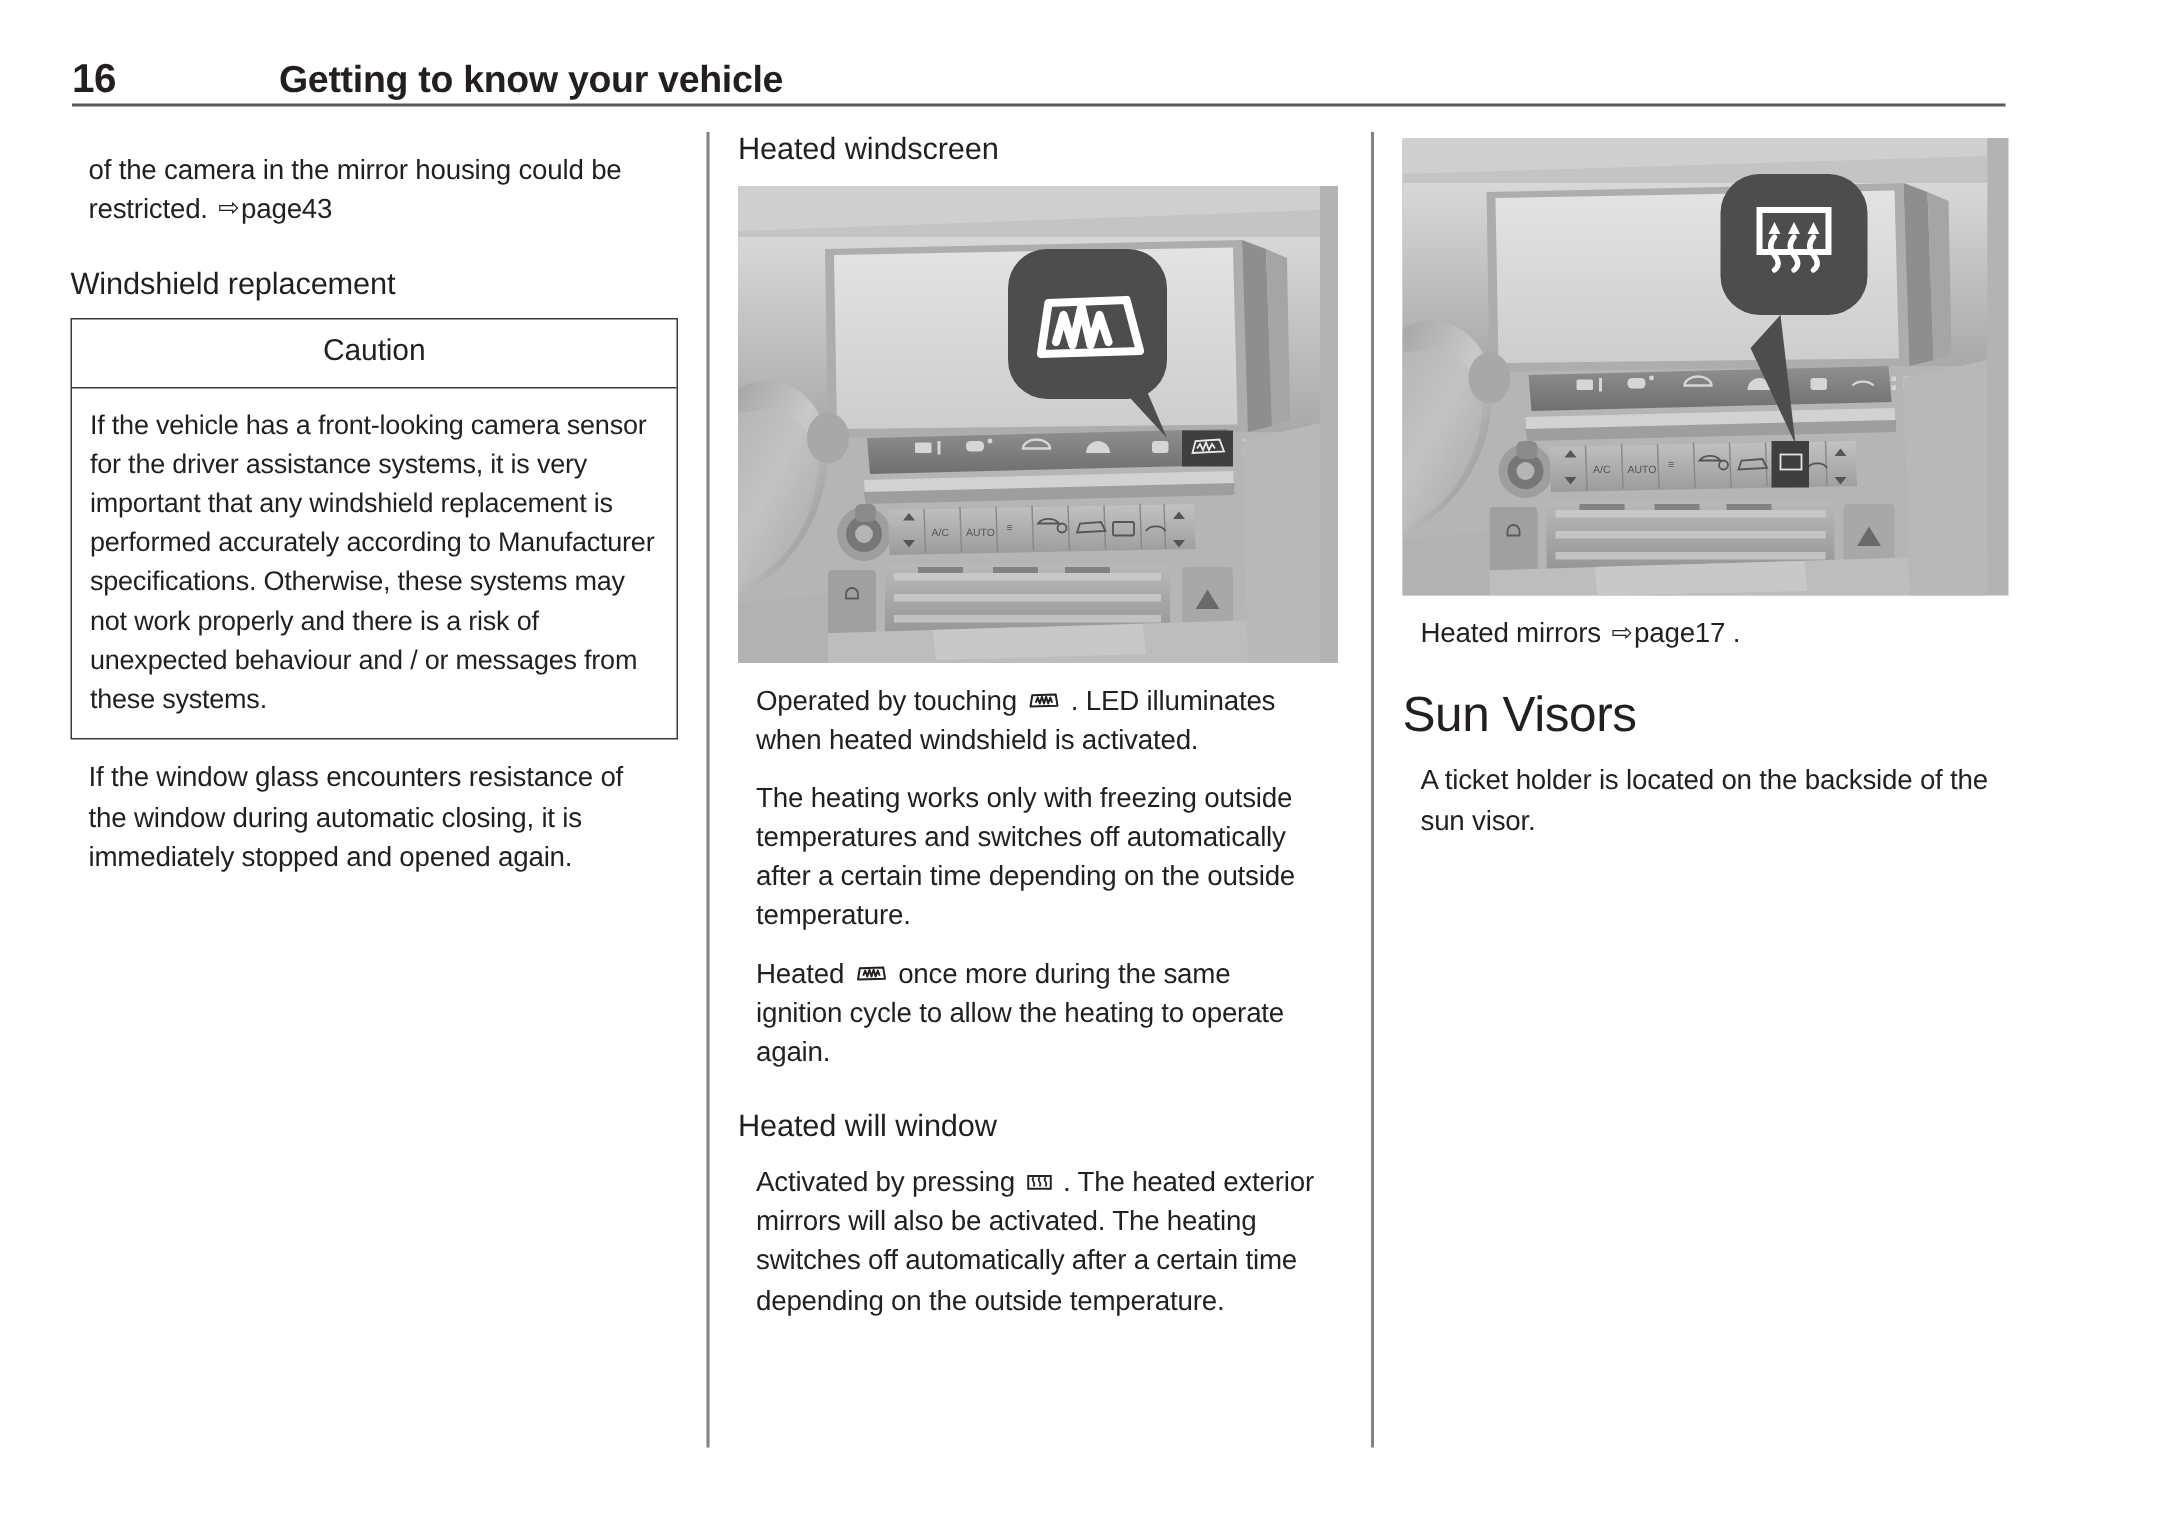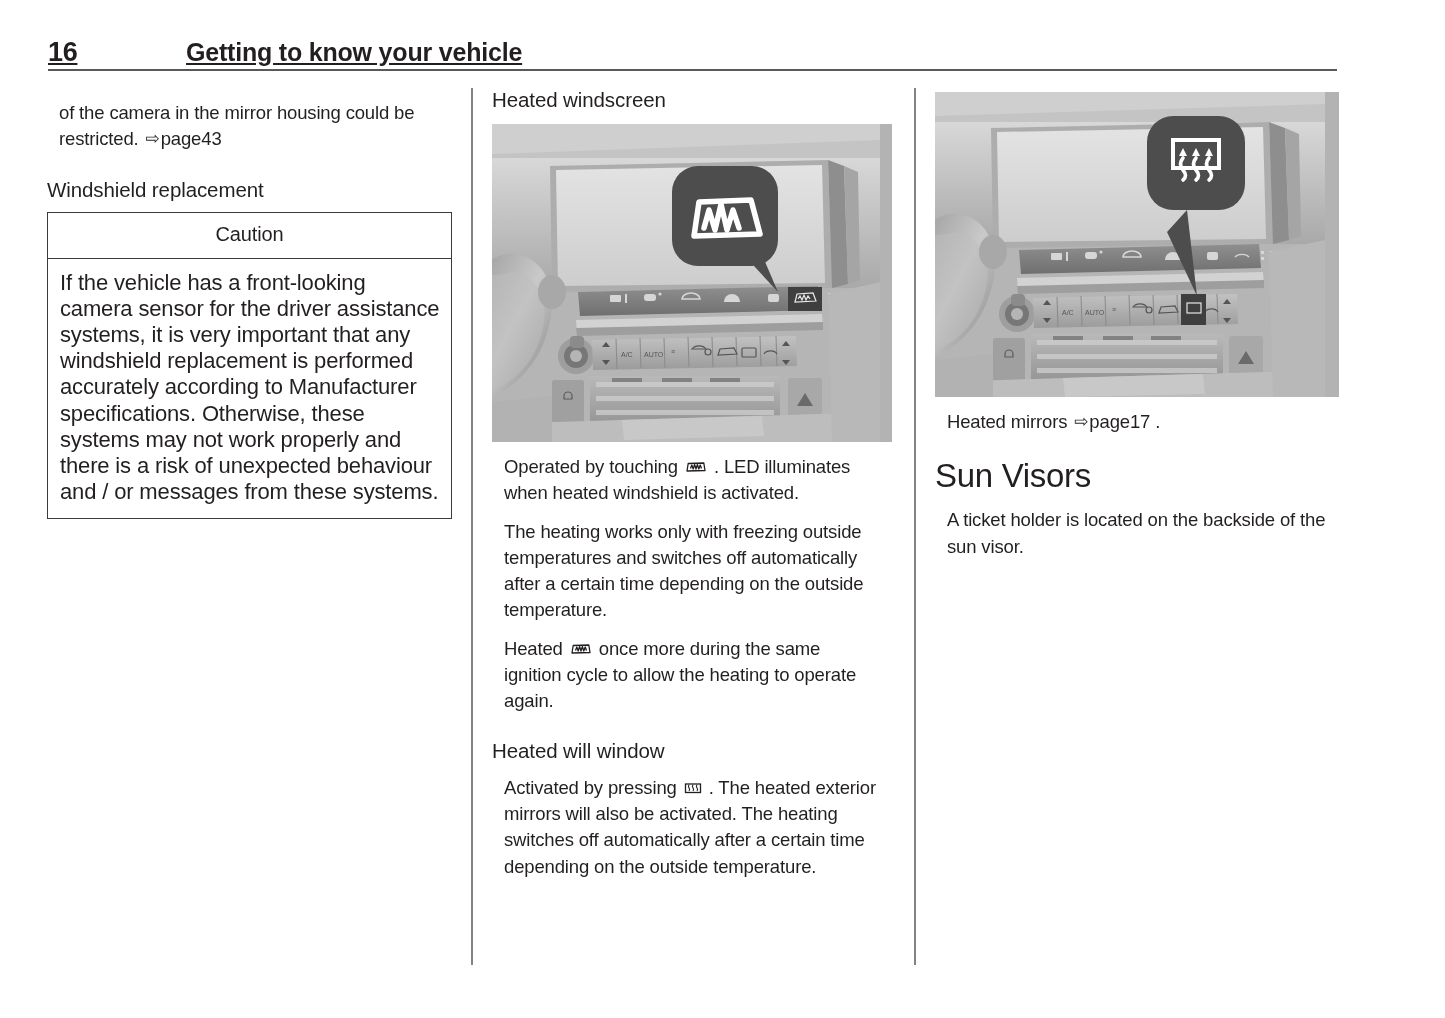--- a/index.html
+++ b/index.html
@@ -19,23 +19,22 @@
   
   #page-header {
     position: absolute;
     left: 48px;
     top: 36px;
     width: 1289px;
     height: 34px;
   }
   #page-header .hdr-row {
     display: flex;
-    align-items: center;
+    align-items: flex-end;
     height: 32px;
-    text-decoration: underline;
   }
   .page-number {
     font-size: 27px;
     font-weight: bold;
     letter-spacing: -0.3px;
     width: 138px;
     flex: 0 0 138px;
   }
   .chapter-title {
     font-size: 25px;
@@ -110,21 +109,21 @@
   }
   .caution-title {
     text-align: center;
     font-size: 20px;
     padding: 10px 0 12px 0;
     border-bottom: 1.6px solid #3a3a3c;
     letter-spacing: -0.1px;
   }
   .caution-body {
     padding: 11px 10px 13px 12px;
-    font-size: 22px;
+    font-size: 18px;
     line-height: 26.2px;
     letter-spacing: -0.15px;
   }
 
   
   .ref-arrow {
     font-size: 17px;
     padding: 0 1px 0 2px;
     display: inline-block;
     transform: translateY(-1px);
@@ -175,20 +174,21 @@
   </p>
 
   <h2 class="section-head">Windshield replacement</h2>
 
   <div class="caution-box">
     <div class="caution-title">Caution</div>
     <div class="caution-body">If the vehicle has a front-looking camera sensor for the driver assistance systems, it is very important that any windshield replacement is performed accurately according to Manufacturer specifications. Otherwise, these systems may not work properly and there is a risk of unexpected behaviour and / or messages from these systems.</div>
   </div>
 
 
+  <p class="body-text">If the window glass encounters resistance of the window during automatic closing, it is immediately stopped and opened again.</p>
 </div>
 
 <div class="column" id="col-middle">
 
   <h3 class="fig-head">Heated windscreen</h3>
 
   <div class="figure">
     <svg width="388" height="318" viewBox="0 0 388 318" xmlns="http://www.w3.org/2000/svg">
       <defs>
         <linearGradient id="dashG1" x1="0" y1="0" x2="0" y2="1">

